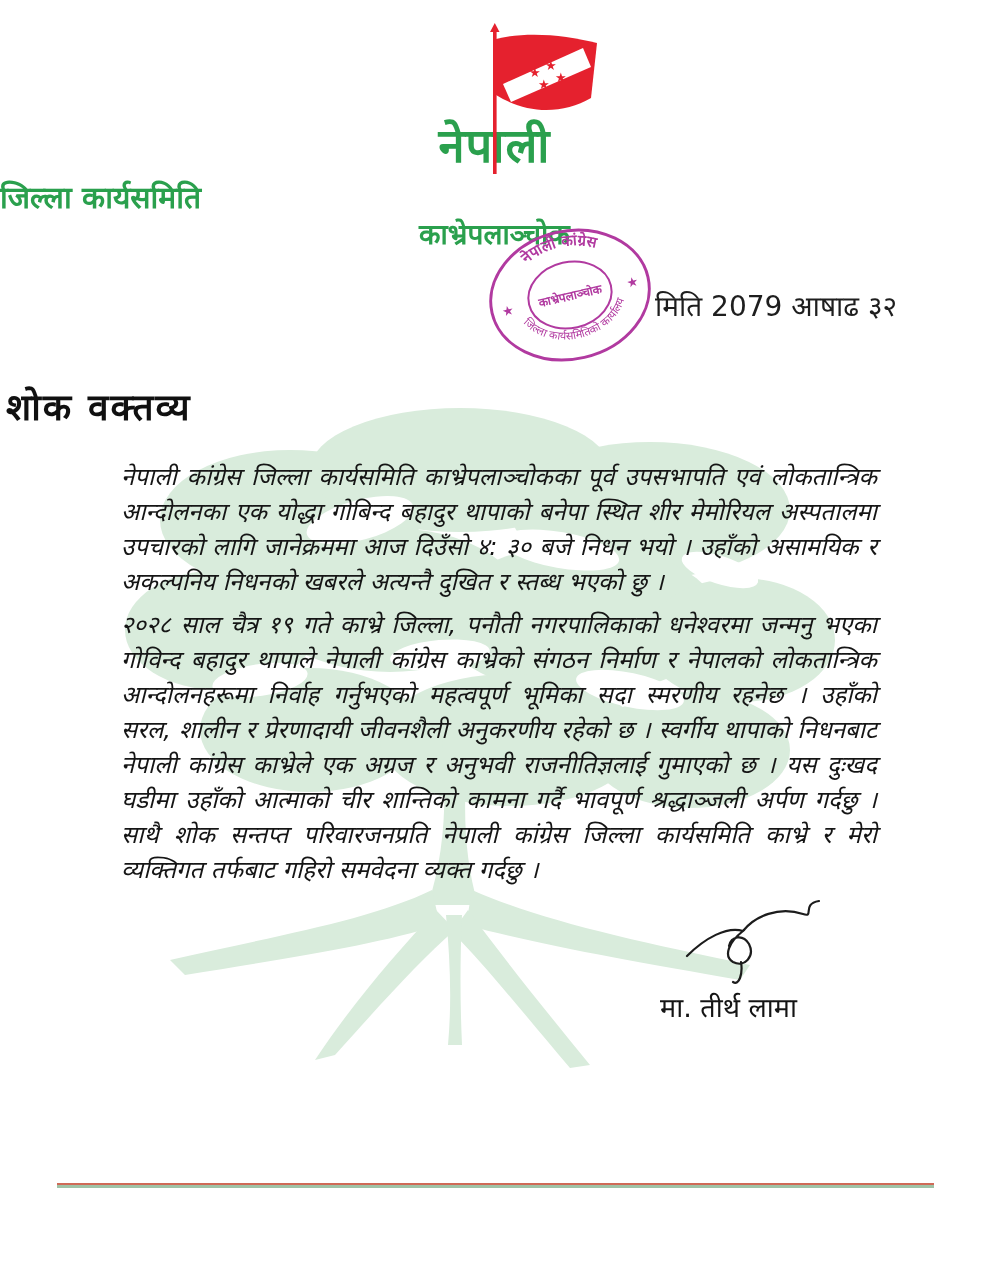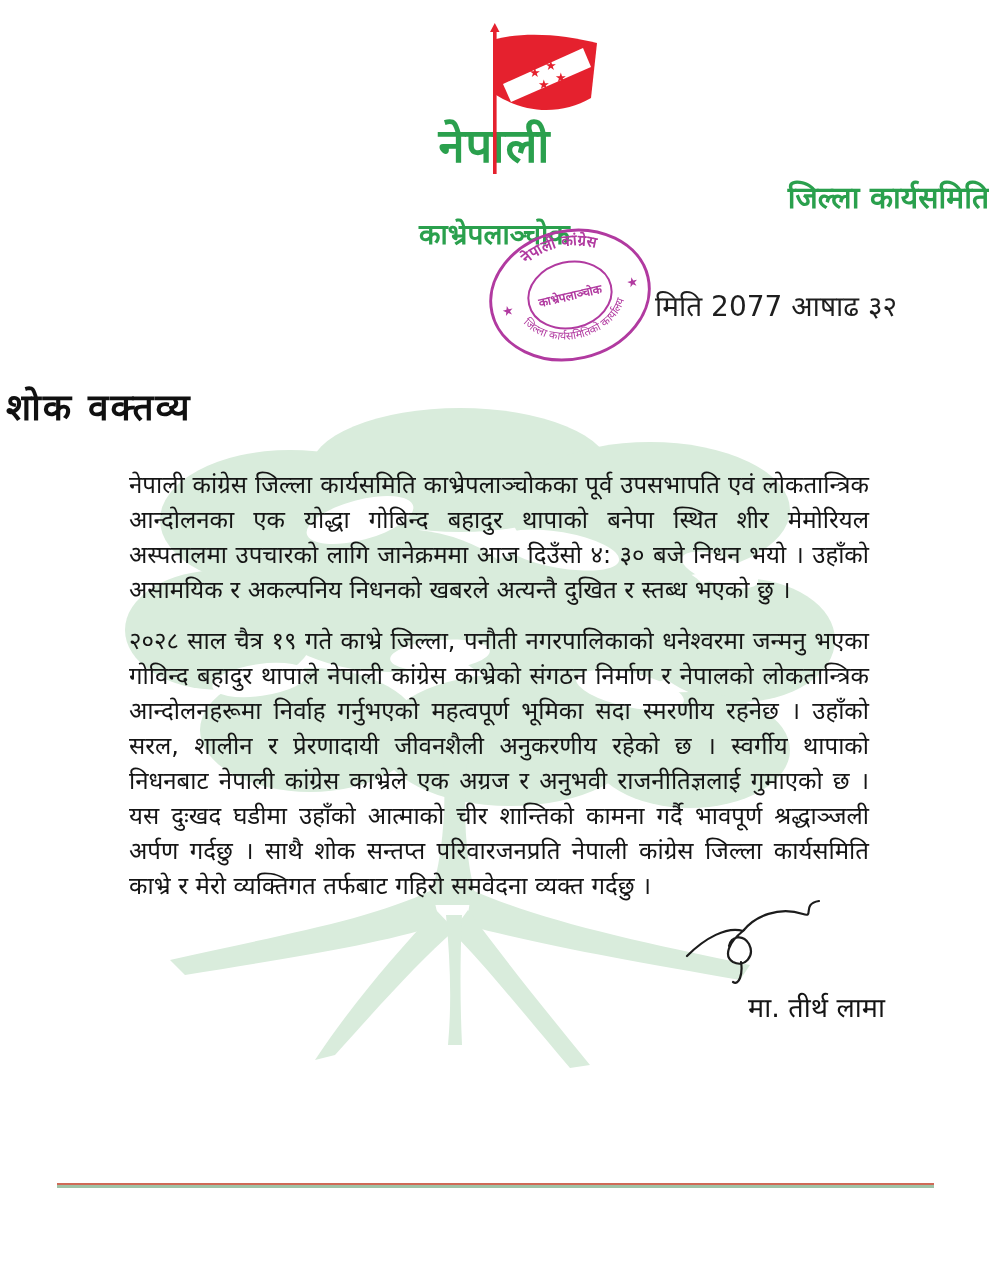--- a/index.html
+++ b/index.html
@@ -18,21 +18,21 @@
   }
   
   .flag-wrap{position:absolute;left:483px;top:22px;width:120px;height:152px;z-index:2;}
   .org-name{
     position:absolute;top:112px;left:0;width:100%;
     display:flex;justify-content:center;gap:58px;
     font-size:47px;font-weight:700;color:#2aa04d;z-index:1;
     letter-spacing:1px;
   }
   .subtitle1{
-    position:absolute;top:176px;left:0;width:100%;text-align:right;
+    position:absolute;top:176px;left:0;width:100%;text-align:left;
     font-size:30px;font-weight:700;color:#2aa04d;z-index:1;
   }
   .subtitle2{
     position:absolute;top:214px;left:0;width:100%;text-align:center;
     font-size:28px;font-weight:700;color:#2aa04d;z-index:1;
   }
   .stamp{
     position:absolute;left:486px;top:226px;width:168px;height:138px;z-index:2;
     transform:rotate(-13deg);
   }
@@ -45,26 +45,26 @@
     position:absolute;top:380px;left:6px;width:100%;text-align:left;
     font-size:37px;font-weight:600;color:#101010;z-index:1;
     letter-spacing:2px;
   }
   
   .body-text{
     position:absolute;left:113px;top:452px;width:772px;z-index:1;
     font-size:24px;line-height:35px;color:#151515;
     text-align:justify;
   }
-  .body-text p{margin:16px;}
+  .body-text p{margin:8px;font-style:italic;}
   
   .sig-svg{position:absolute;left:683px;top:898px;width:140px;height:98px;z-index:1;}
   .sig-block{
     position:absolute;left:660px;top:988px;width:225px;z-index:1;
-    text-align:right;color:#141414;
+    text-align:left;color:#141414;
   }
   .sig-name{font-size:27px;margin-bottom:10px;}
   .sig-role{font-size:26px;}
   
   .footer-rule{position:absolute;left:57px;right:55px;top:1183px;z-index:1;}
   .footer-rule .r1{height:2px;}
   .footer-rule .r2{height:3px;}
 </style>
 </head>
 <body>
@@ -143,21 +143,21 @@
       <textPath href="#arcTop" startOffset="50%" text-anchor="middle">नेपाली कांग्रेस</textPath>
     </text>
     <text font-size="11" fill="#b13aa0" font-family="'DejaVu Sans',sans-serif">
       <textPath href="#arcBottom" startOffset="50%" text-anchor="middle">जिल्ला कार्यसमितिको कार्यालय</textPath>
     </text>
     <text x="84" y="74" font-size="12" font-weight="700" fill="#b13aa0" text-anchor="middle" font-family="'DejaVu Sans',sans-serif">काभ्रेपलाञ्चोक</text>
     <text x="14" y="75" font-size="13" fill="#b13aa0">★</text>
     <text x="142" y="75" font-size="13" fill="#b13aa0">★</text>
   </svg>
 
-  <div class="date-line">मिति 2077 आषाढ ३२</div>
+  <div class="date-line">मिति 2079 आषाढ ३२</div>
 
   <div class="doc-title">शोक वक्तव्य</div>
 
   <div class="body-text">
     <p>नेपाली कांग्रेस जिल्ला कार्यसमिति काभ्रेपलाञ्चोकका पूर्व उपसभापति एवं लोकतान्त्रिक आन्दोलनका एक योद्धा गोबिन्द बहादुर थापाको बनेपा स्थित शीर मेमोरियल अस्पतालमा उपचारको लागि जानेक्रममा आज दिउँसो ४: ३० बजे निधन भयो । उहाँको असामयिक र अकल्पनिय निधनको खबरले अत्यन्तै दुखित र स्तब्ध भएको छु ।</p>
     <p>२०२८ साल चैत्र १९ गते काभ्रे जिल्ला, पनौती नगरपालिकाको धनेश्वरमा जन्मनु भएका गोविन्द बहादुर थापाले नेपाली कांग्रेस काभ्रेको संगठन निर्माण र नेपालको लोकतान्त्रिक आन्दोलनहरूमा निर्वाह गर्नुभएको महत्वपूर्ण भूमिका सदा स्मरणीय रहनेछ । उहाँको सरल, शालीन र प्रेरणादायी जीवनशैली अनुकरणीय रहेको छ ।  स्वर्गीय थापाको निधनबाट नेपाली कांग्रेस काभ्रेले एक अग्रज र अनुभवी राजनीतिज्ञलाई गुमाएको छ । यस दुःखद घडीमा उहाँको आत्माको चीर शान्तिको कामना गर्दै भावपूर्ण श्रद्धाञ्जली अर्पण गर्दछु । साथै शोक सन्तप्त परिवारजनप्रति नेपाली कांग्रेस जिल्ला कार्यसमिति काभ्रे र मेरो व्यक्तिगत तर्फबाट गहिरो समवेदना व्यक्त गर्दछु ।</p>
   </div>
 
   <svg class="sig-svg" viewBox="0 0 140 98" aria-hidden="true">
     <path d="M4,58 C22,40 44,28 60,33 C46,44 40,58 50,64 C62,70 72,58 66,46

